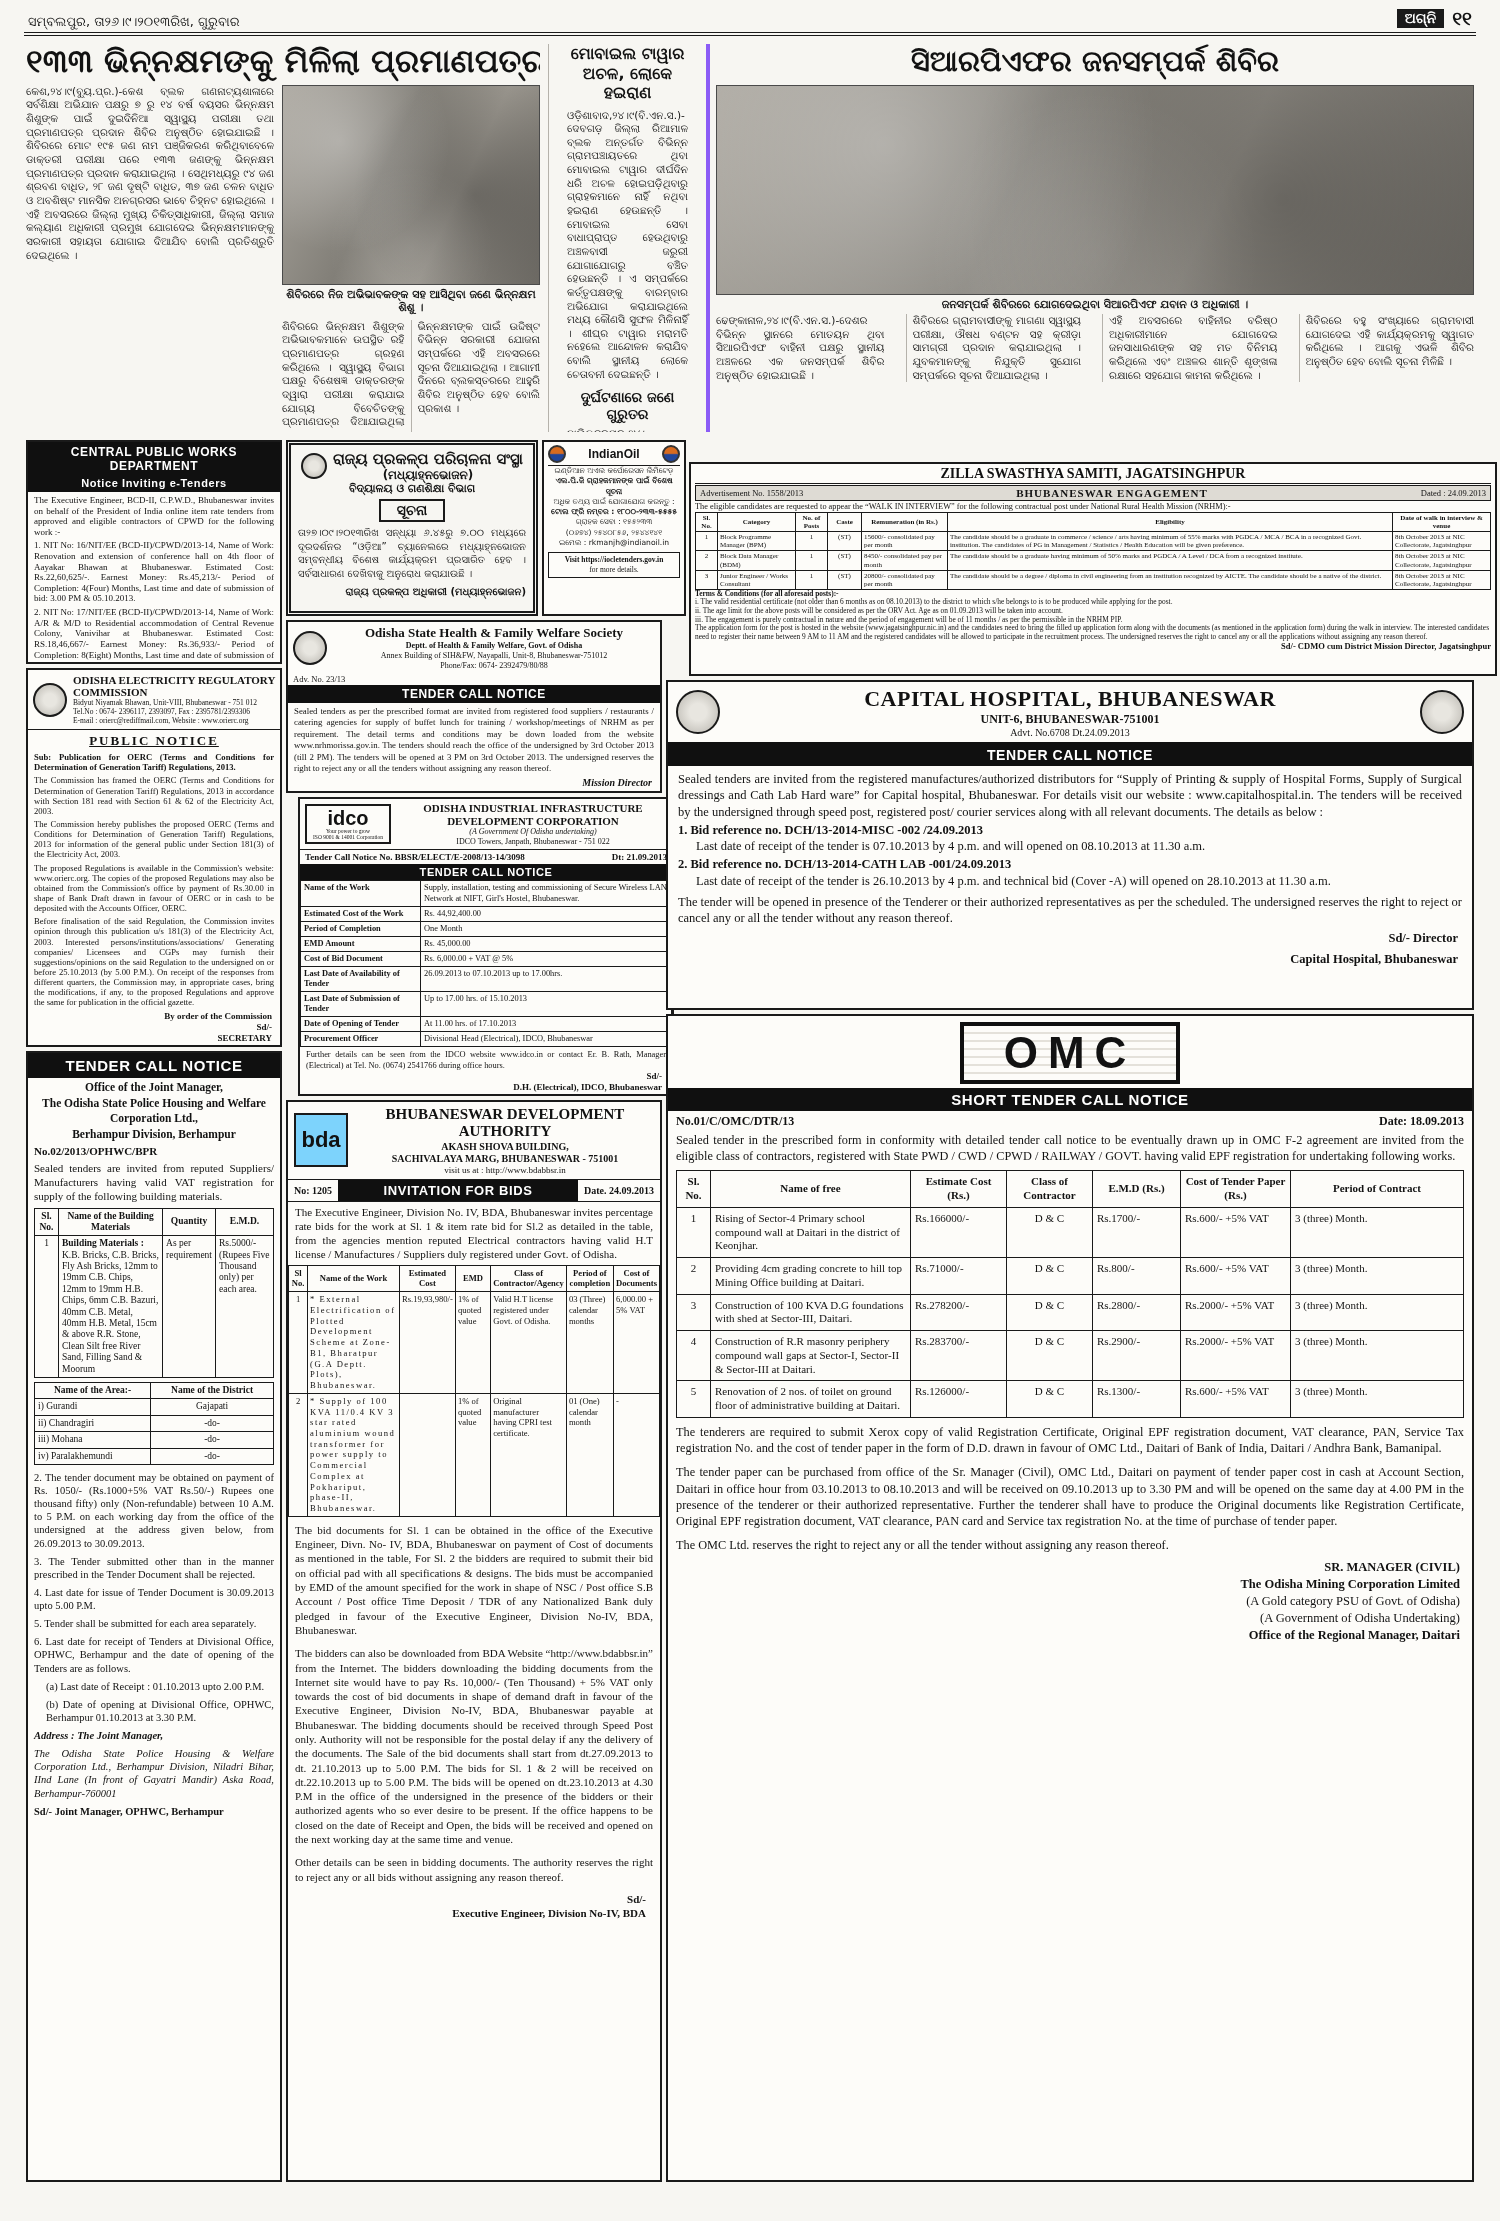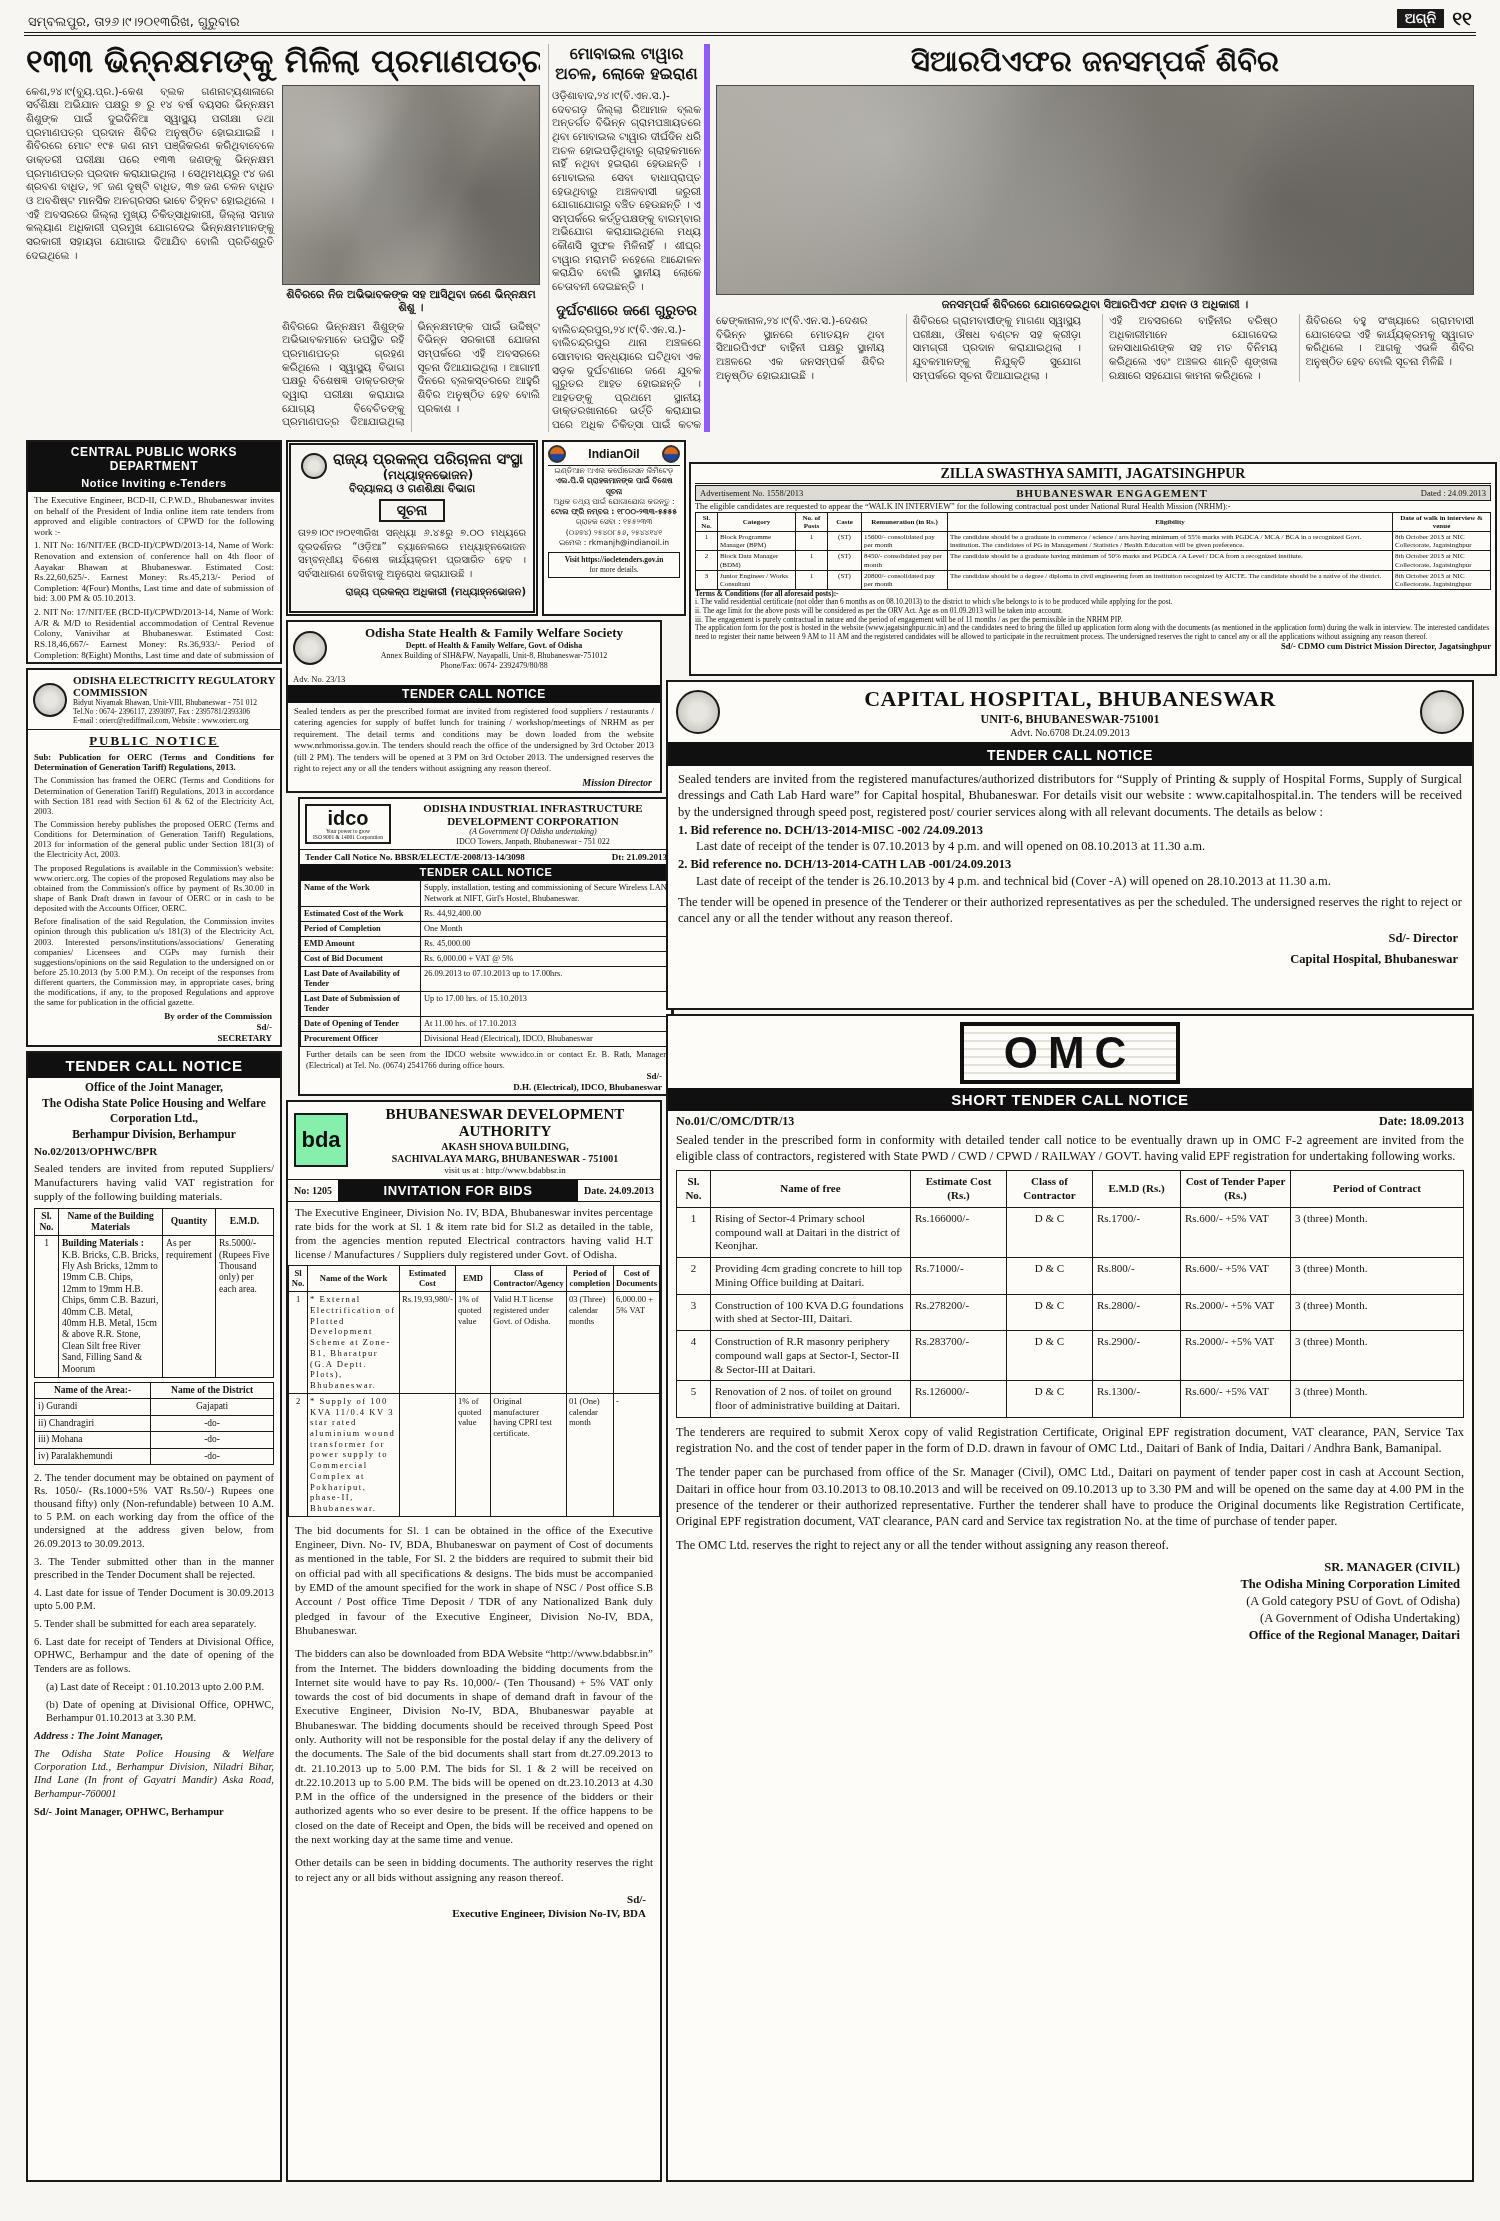--- a/index.html
+++ b/index.html
@@ -27,21 +27,21 @@
 table{border-collapse:collapse;width:100%;}
 th,td{border:1px solid #1a1a1a;vertical-align:top;padding:2px 3px;}
 th{text-align:center;vertical-align:middle;}
 
 .art1-hl{font-size:32px;line-height:1.12;margin-bottom:5px;white-space:nowrap;}
 .art1-body{display:flex;gap:8px;}
 .newscol{font-size:10.5px;line-height:1.3;}
 .cols2{display:flex;gap:6px;margin-top:3px;}
 .cols2>div{flex:1;}
 .cols2>div+div,.cols4>div+div{border-left:1px solid #b5b2ab;padding-left:6px;}
-.art2{border-left:1px solid #b5b2ab;border-right:6px solid #8b5cf6;padding:0 3px;}
+.art2{border-left:1px solid #b5b2ab;border-right:4px solid #8b5cf6;padding:0 18px;}
 .art2-hl{font-size:16px;line-height:1.22;margin-bottom:6px;}
 .art2-sub{font-size:14px;margin:8px 0 4px 0;}
 .art3-hl{font-size:29px;margin-bottom:6px;}
 .cols4{display:flex;gap:21px;justify-content:center;}
 .cols4>div{flex:1;}
 
 .cpwd .bar1{font-size:12px;padding:3px 0;}
 .cpwd .bar2{font-size:11px;padding:1px 0 3px 0;}
 .cpwd .bd{padding:3px 6px;}
 .cpwd .bd p{font-size:9px;line-height:1.18;margin-bottom:3px;}
@@ -119,21 +119,21 @@
 .omc .lgwrap{display:flex;justify-content:center;padding:6px 0 4px 0;}
 .omc .lg{border:4px solid #101010;padding:2px 40px;font-size:44px;font-weight:bold;font-family:"Liberation Sans",sans-serif;letter-spacing:10px;background:repeating-linear-gradient(0deg,#fdfcf9 0 6px,#e4e1da 6px 8px);}
 .omc .bar{font-size:15px;padding:3px 0;}
 .omc .ref{display:flex;justify-content:space-between;font-size:12px;font-weight:bold;padding:3px 8px;}
 .omc .bd{font-size:12.3px;line-height:1.32;padding:0 8px;text-align:justify;}
 .omc th,.omc td{font-size:11px;line-height:1.25;padding:4px 4px;}
 .omc table{margin:4px 0;}
 .omc .sg{font-size:12.5px;line-height:1.35;padding:6px 12px 0 0;}
 
 .bda .hd{display:flex;gap:8px;align-items:center;padding:4px 6px;border-bottom:1px solid #1a1a1a;}
-.bda .lg{border:2px solid #1a1a1a;width:54px;height:54px;display:flex;align-items:center;justify-content:center;font-size:22px;font-weight:bold;font-family:"Liberation Sans",sans-serif;background:#86efac;}
+.bda .lg{border:2px solid #1a1a1a;width:54px;height:54px;display:flex;align-items:center;justify-content:center;font-size:22px;font-weight:bold;font-family:"Liberation Sans",sans-serif;background:#7dd3fc;}
 .bda .nm{font-size:15px;line-height:1.15;}
 .bda .ad{font-size:10px;line-height:1.2;}
 .bda .web{font-size:9px;}
 .bda .refrow{display:flex;align-items:stretch;border-bottom:1px solid #1a1a1a;}
 .bda .refrow .no,.bda .refrow .dt{font-size:10px;font-weight:bold;padding:3px 6px;white-space:nowrap;display:flex;align-items:center;}
 .bda .refrow .bar{flex:1;font-size:13px;padding:3px 0;}
 .bda .bd{font-size:11px;line-height:1.3;padding:3px 7px 0 7px;text-align:justify;}
 .bda th,.bda td{font-size:8.6px;line-height:1.25;padding:2px 2px;}
 .bda .lsp{letter-spacing:1.5px;}
 .bda table{margin:3px 0;}

